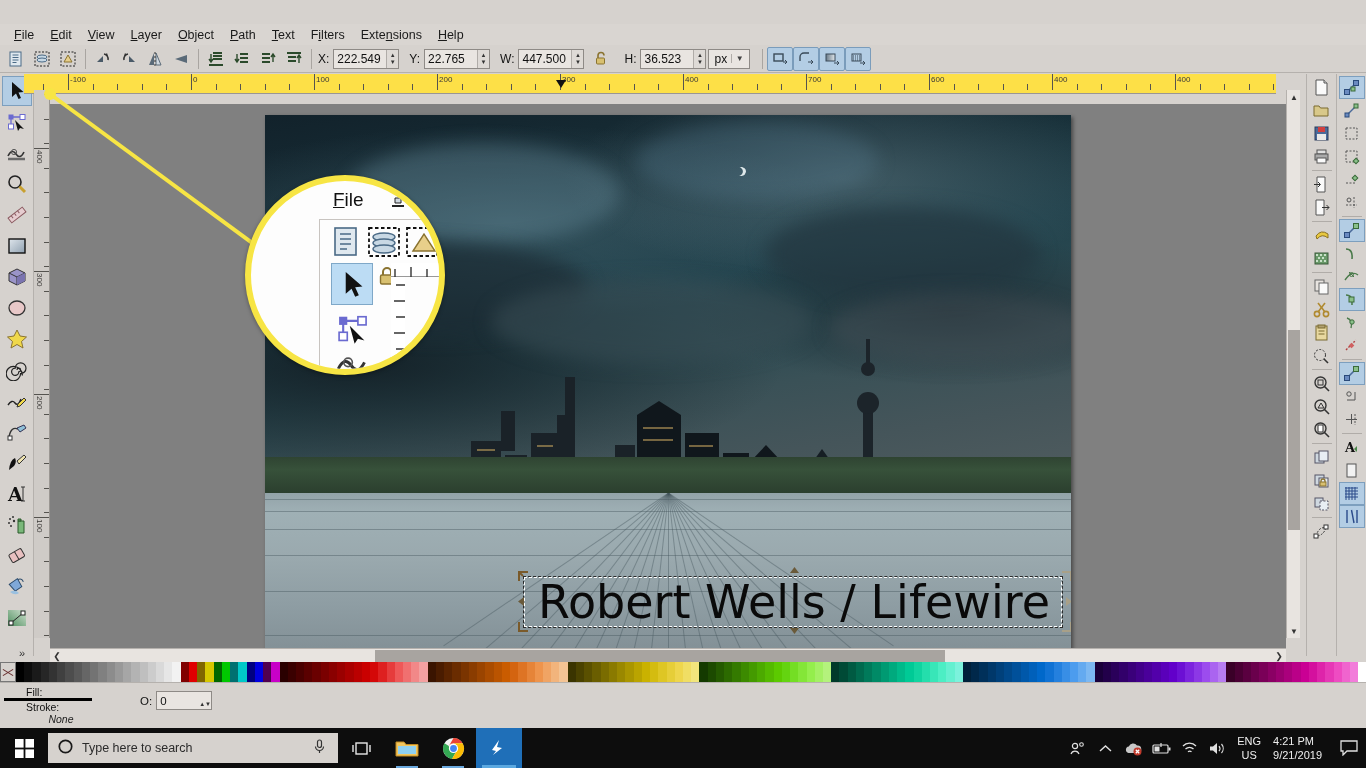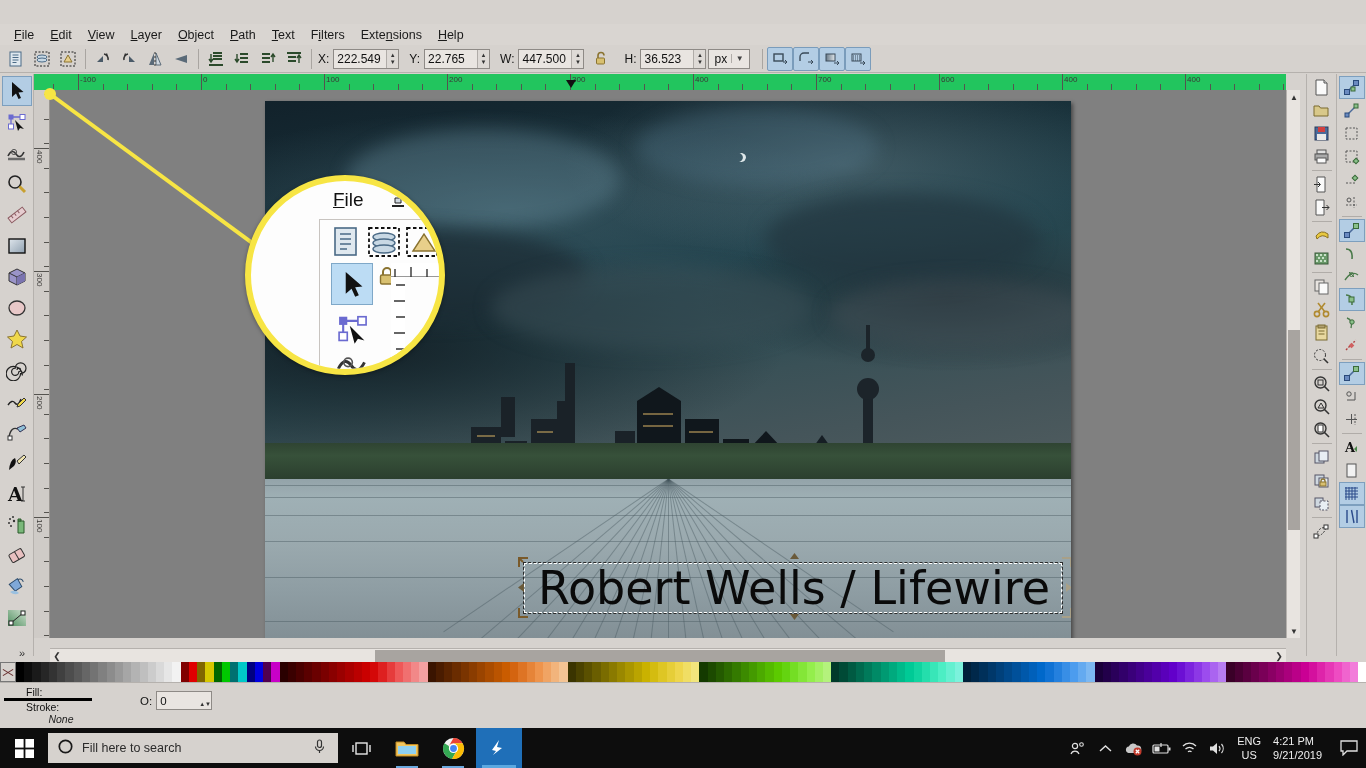--- a/index.html
+++ b/index.html
@@ -73,34 +73,34 @@
     display: flex; flex-direction: column; align-items: center; padding-top: 2px;
   }
   .tool {
     width: 30px; height: 30px; display: flex; align-items: center; justify-content: center;
     border: 1px solid transparent; margin-bottom: 1px;
   }
   .tool.active { background: #b3cde4; border-color: #7d9fbe; }
 
   
   .ruler-h {
-    position: absolute; left: 34px; top: 74px; width: 1252px; height: 20px;
-    background: #22c55e; border-bottom: 1px solid #9a9692; overflow: hidden;
+    position: absolute; left: 24px; top: 74px; width: 1252px; height: 20px;
+    background: #fde047; border-bottom: 1px solid #9a9692; overflow: hidden;
   }
   .ruler-v {
     position: absolute; left: 34px; top: 90px; width: 16px; height: 548px;
     background: #cfcbc7; border-right: 1px solid #9a9692; overflow: hidden;
   }
   .rtick { position: absolute; background: #55534f; }
   .rlabel { position: absolute; font-size: 8px; color: #3a3836; font-family: "Liberation Sans", sans-serif; }
   .rlabel.v { writing-mode: vertical-rl; text-orientation: mixed; }
 
   
   .canvas-area {
-    position: absolute; left: 50px; top: 90px; width: 1236px; height: 548px;
+    position: absolute; left: 50px; top: 104px; width: 1236px; height: 548px;
     background: #808080; overflow: hidden;
   }
   .artboard {
     position: absolute; left: 215px; top: 11px; width: 806px; height: 539px;
     box-shadow: 2px 2px 4px rgba(0,0,0,.45);
     background: #0c1418; overflow: hidden;
   }
   .sky {
     position: absolute; left: 0; top: 0; width: 100%; height: 66%;
     background:
@@ -1430,21 +1430,21 @@
           <rect x="0" y="10.4" width="8.6" height="8.6" fill="#fff"></rect>
           <rect x="10.4" y="10.4" width="8.6" height="8.6" fill="#fff"></rect>
         </svg>
     </div>
     <div class="search">
       <span>
         <svg width="15" height="15" viewBox="0 0 15 15">
             <circle cx="7.5" cy="7.5" r="6.2" fill="none" stroke="#1a1a1a" stroke-width="1.7"></circle>
           </svg>
       </span>
-      <span>Fill here to search</span>
+      <span>Type here to search</span>
       <span style="margin-left:auto;margin-right:12px">
         <svg width="13" height="16" viewBox="0 0 13 16">
             <rect x="4.5" y="1" width="4" height="7.5" rx="2" fill="none" stroke="#333" stroke-width="1.2"></rect>
             <path d="M2.5 7.5 A4 4 0 0 0 10.5 7.5" fill="none" stroke="#333" stroke-width="1.2"></path>
             <line x1="6.5" y1="11.5" x2="6.5" y2="14" stroke="#333" stroke-width="1.2"></line>
           </svg>
       </span>
     </div>
     <div class="tb-ico">
       <svg width="19" height="17" viewBox="0 0 19 17">

